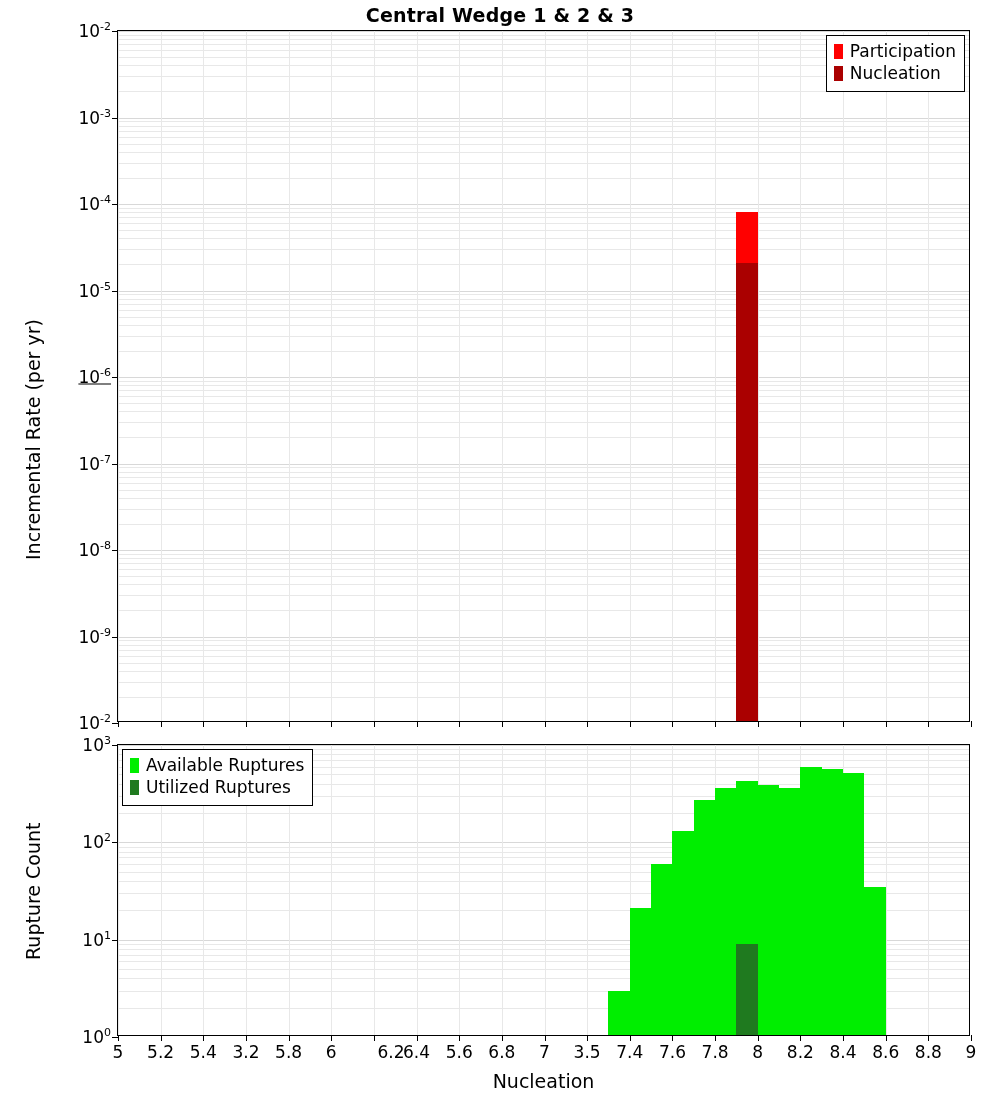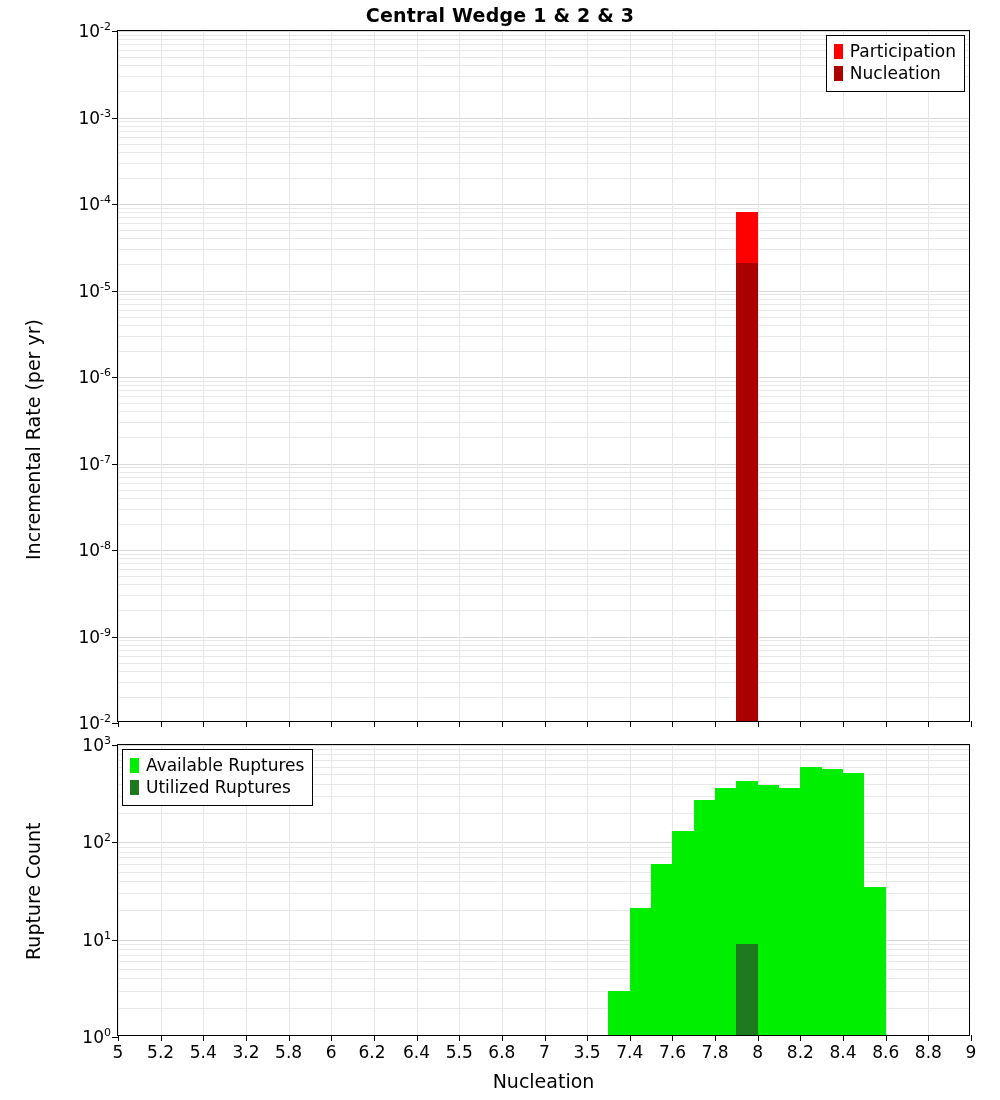--- a/index.html
+++ b/index.html
@@ -248,21 +248,21 @@
     </div>
   <div id="yticks-top">
       <div class="ytick" style="top: 692px;">10<sup>-2</sup></div>
       <div class="ytickmark" style="top: 692px;"></div>
       <div class="ytick" style="top: 605.5px;">10<sup>-9</sup></div>
       <div class="ytickmark" style="top: 605.5px;"></div>
       <div class="ytick" style="top: 519px;">10<sup>-8</sup></div>
       <div class="ytickmark" style="top: 519px;"></div>
       <div class="ytick" style="top: 432.5px;">10<sup>-7</sup></div>
       <div class="ytickmark" style="top: 432.5px;"></div>
-      <div class="ytick" style="top: 346px;">10<sup>-6</sup></div>
+      <div class="ytick" style="top: 346px; text-decoration: underline;">10<sup>-6</sup></div>
       <div class="ytickmark" style="top: 346px;"></div>
       <div class="ytick" style="top: 259.5px;">10<sup>-5</sup></div>
       <div class="ytickmark" style="top: 259.5px;"></div>
       <div class="ytick" style="top: 173px;">10<sup>-4</sup></div>
       <div class="ytickmark" style="top: 173px;"></div>
       <div class="ytick" style="top: 86.5px;">10<sup>-3</sup></div>
       <div class="ytickmark" style="top: 86.5px;"></div>
       <div class="ytick" style="top: 0px;">10<sup>-2</sup></div>
       <div class="ytickmark" style="top: 0px;"></div>
     </div>
@@ -388,25 +388,25 @@
       <div class="xtick" style="left: 42.65px;">5.2</div>
       <div class="xtickmark" style="left: 85.3px;"></div>
       <div class="xtick" style="left: 85.3px;">5.4</div>
       <div class="xtickmark" style="left: 127.95px;"></div>
       <div class="xtick" style="left: 127.95px;">3.2</div>
       <div class="xtickmark" style="left: 170.6px;"></div>
       <div class="xtick" style="left: 170.6px;">5.8</div>
       <div class="xtickmark" style="left: 213.25px;"></div>
       <div class="xtick" style="left: 213.25px;">6</div>
       <div class="xtickmark" style="left: 255.9px;"></div>
-      <div class="xtick" style="left: 254px;">6.2</div>
+      <div class="xtick" style="left: 273px;">6.2</div>
       <div class="xtickmark" style="left: 298.55px;"></div>
       <div class="xtick" style="left: 298.55px;">6.4</div>
       <div class="xtickmark" style="left: 341.2px;"></div>
-      <div class="xtick" style="left: 341.2px;">5.5</div>
+      <div class="xtick" style="left: 341.2px;">5.6</div>
       <div class="xtickmark" style="left: 383.85px;"></div>
       <div class="xtick" style="left: 383.85px;">6.8</div>
       <div class="xtickmark" style="left: 426.5px;"></div>
       <div class="xtick" style="left: 426.5px;">7</div>
       <div class="xtickmark" style="left: 469.15px;"></div>
       <div class="xtick" style="left: 469.15px;">3.5</div>
       <div class="xtickmark" style="left: 511.8px;"></div>
       <div class="xtick" style="left: 511.8px;">7.4</div>
       <div class="xtickmark" style="left: 554.45px;"></div>
       <div class="xtick" style="left: 554.45px;">7.6</div>

